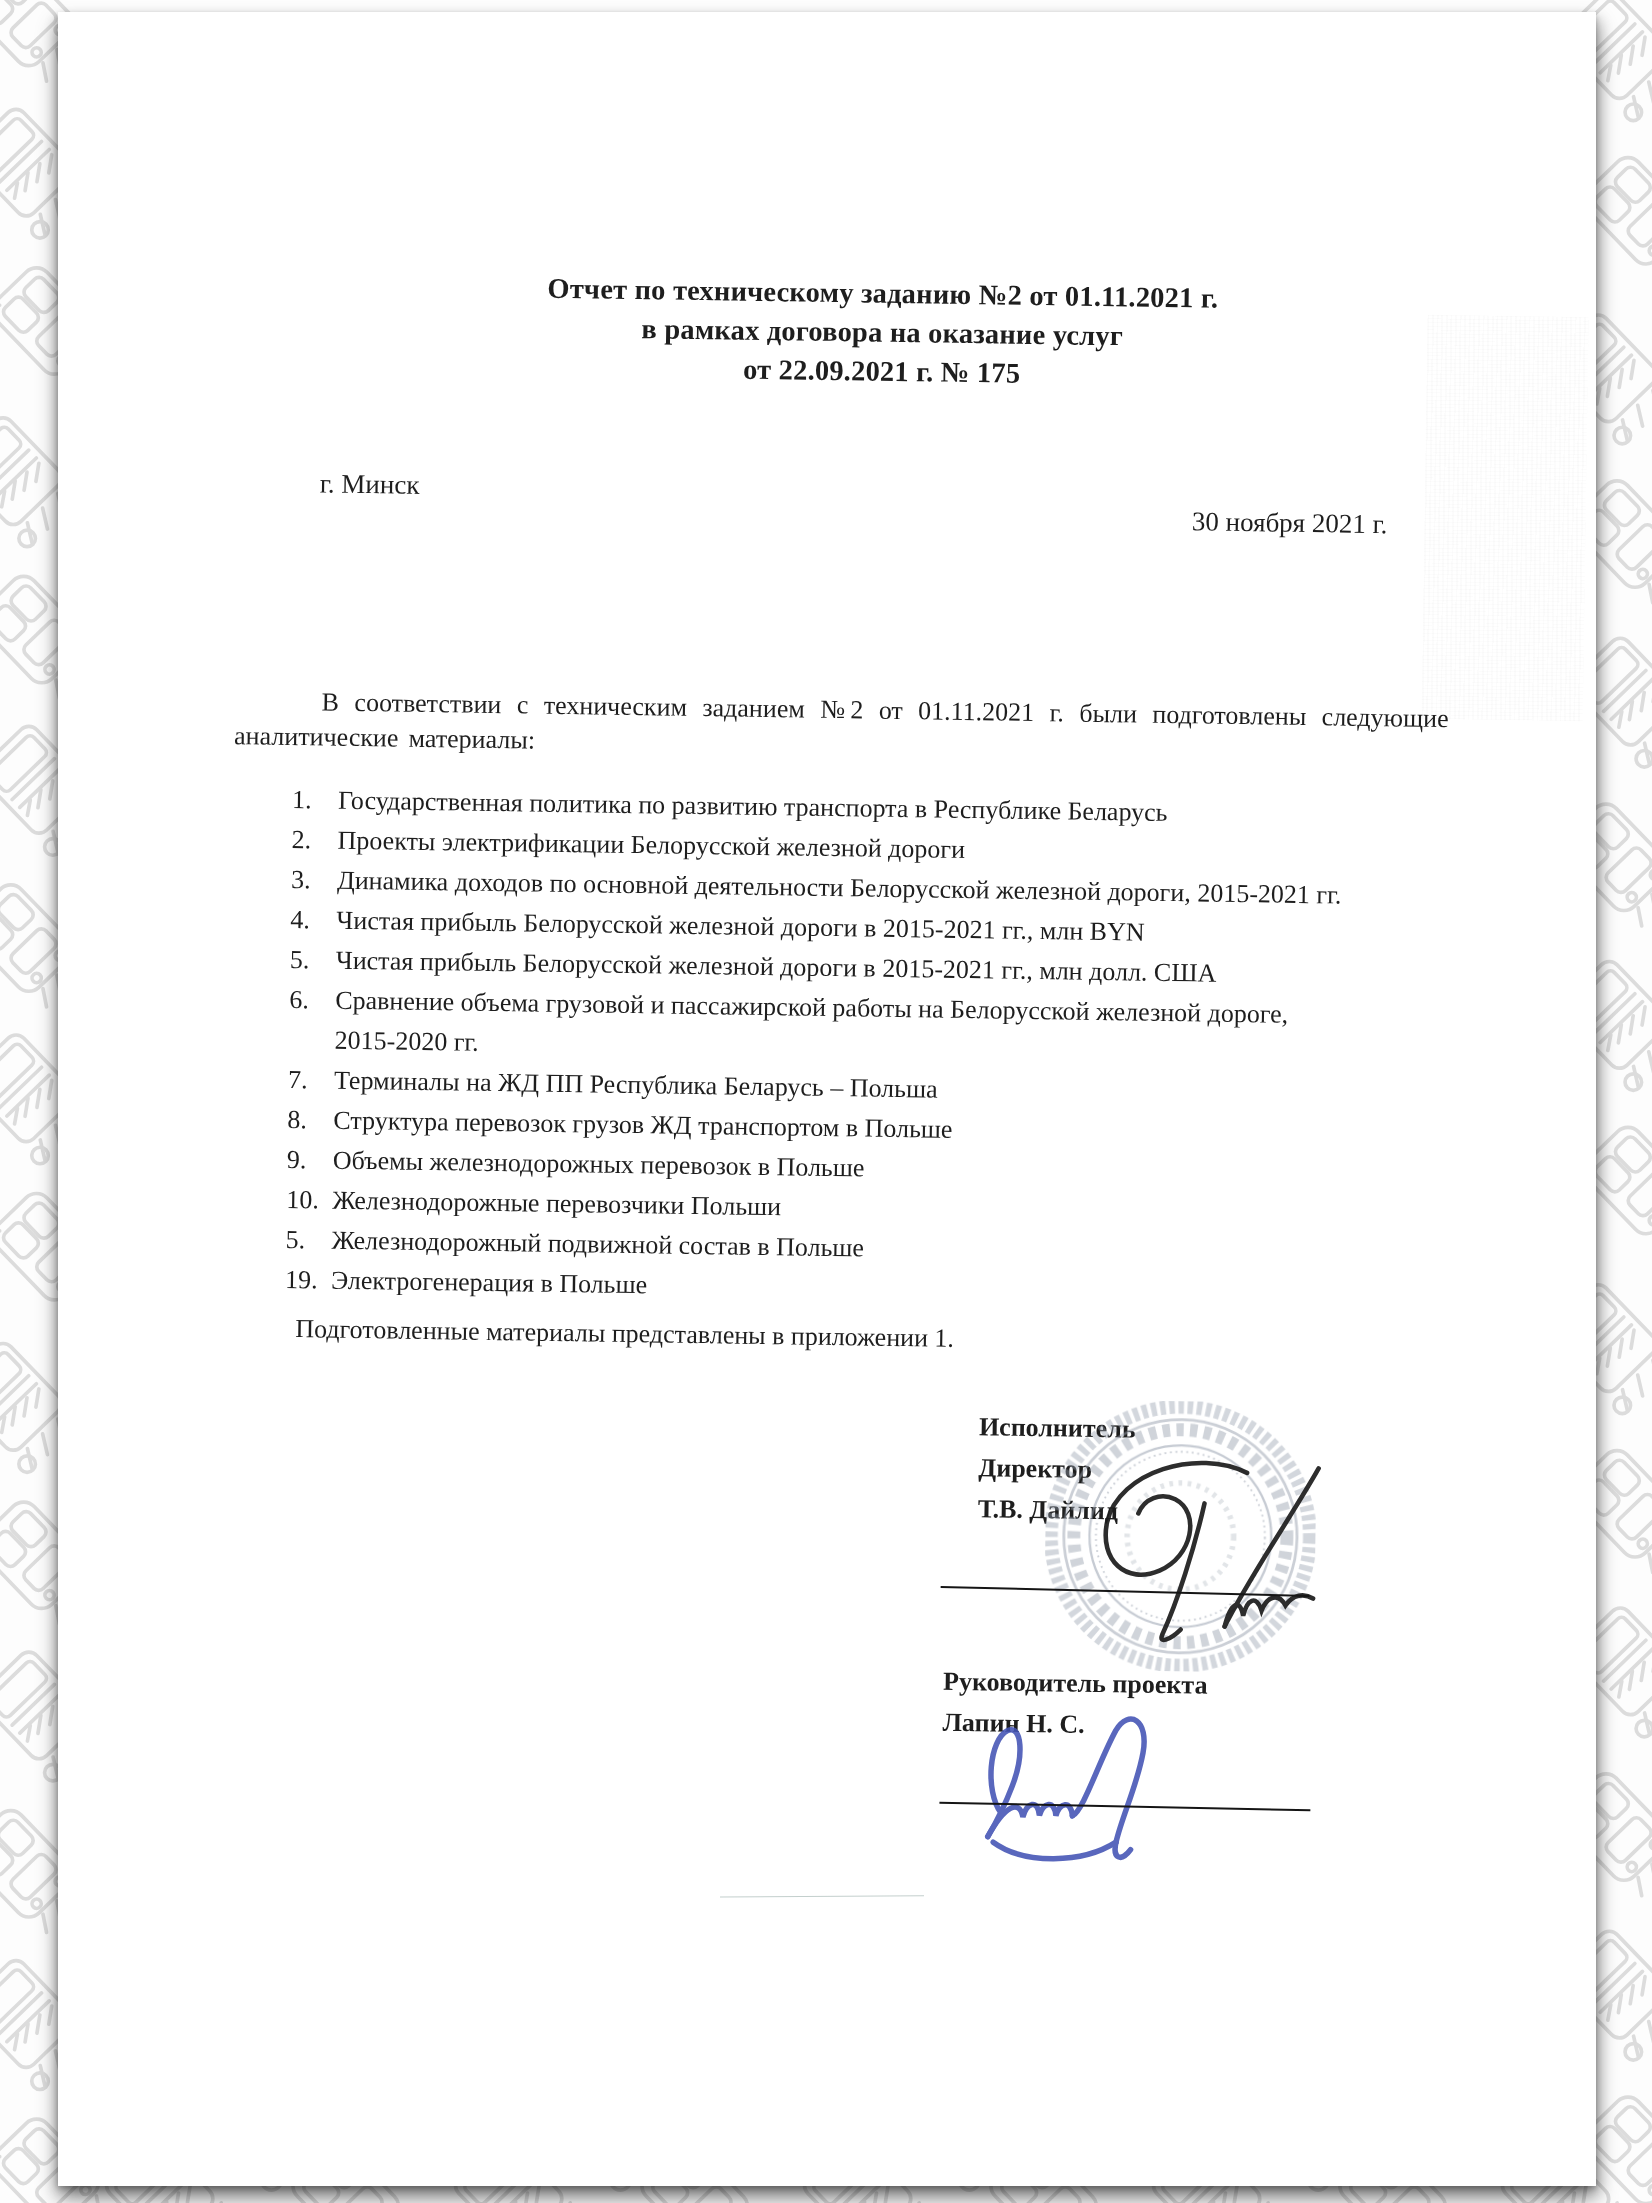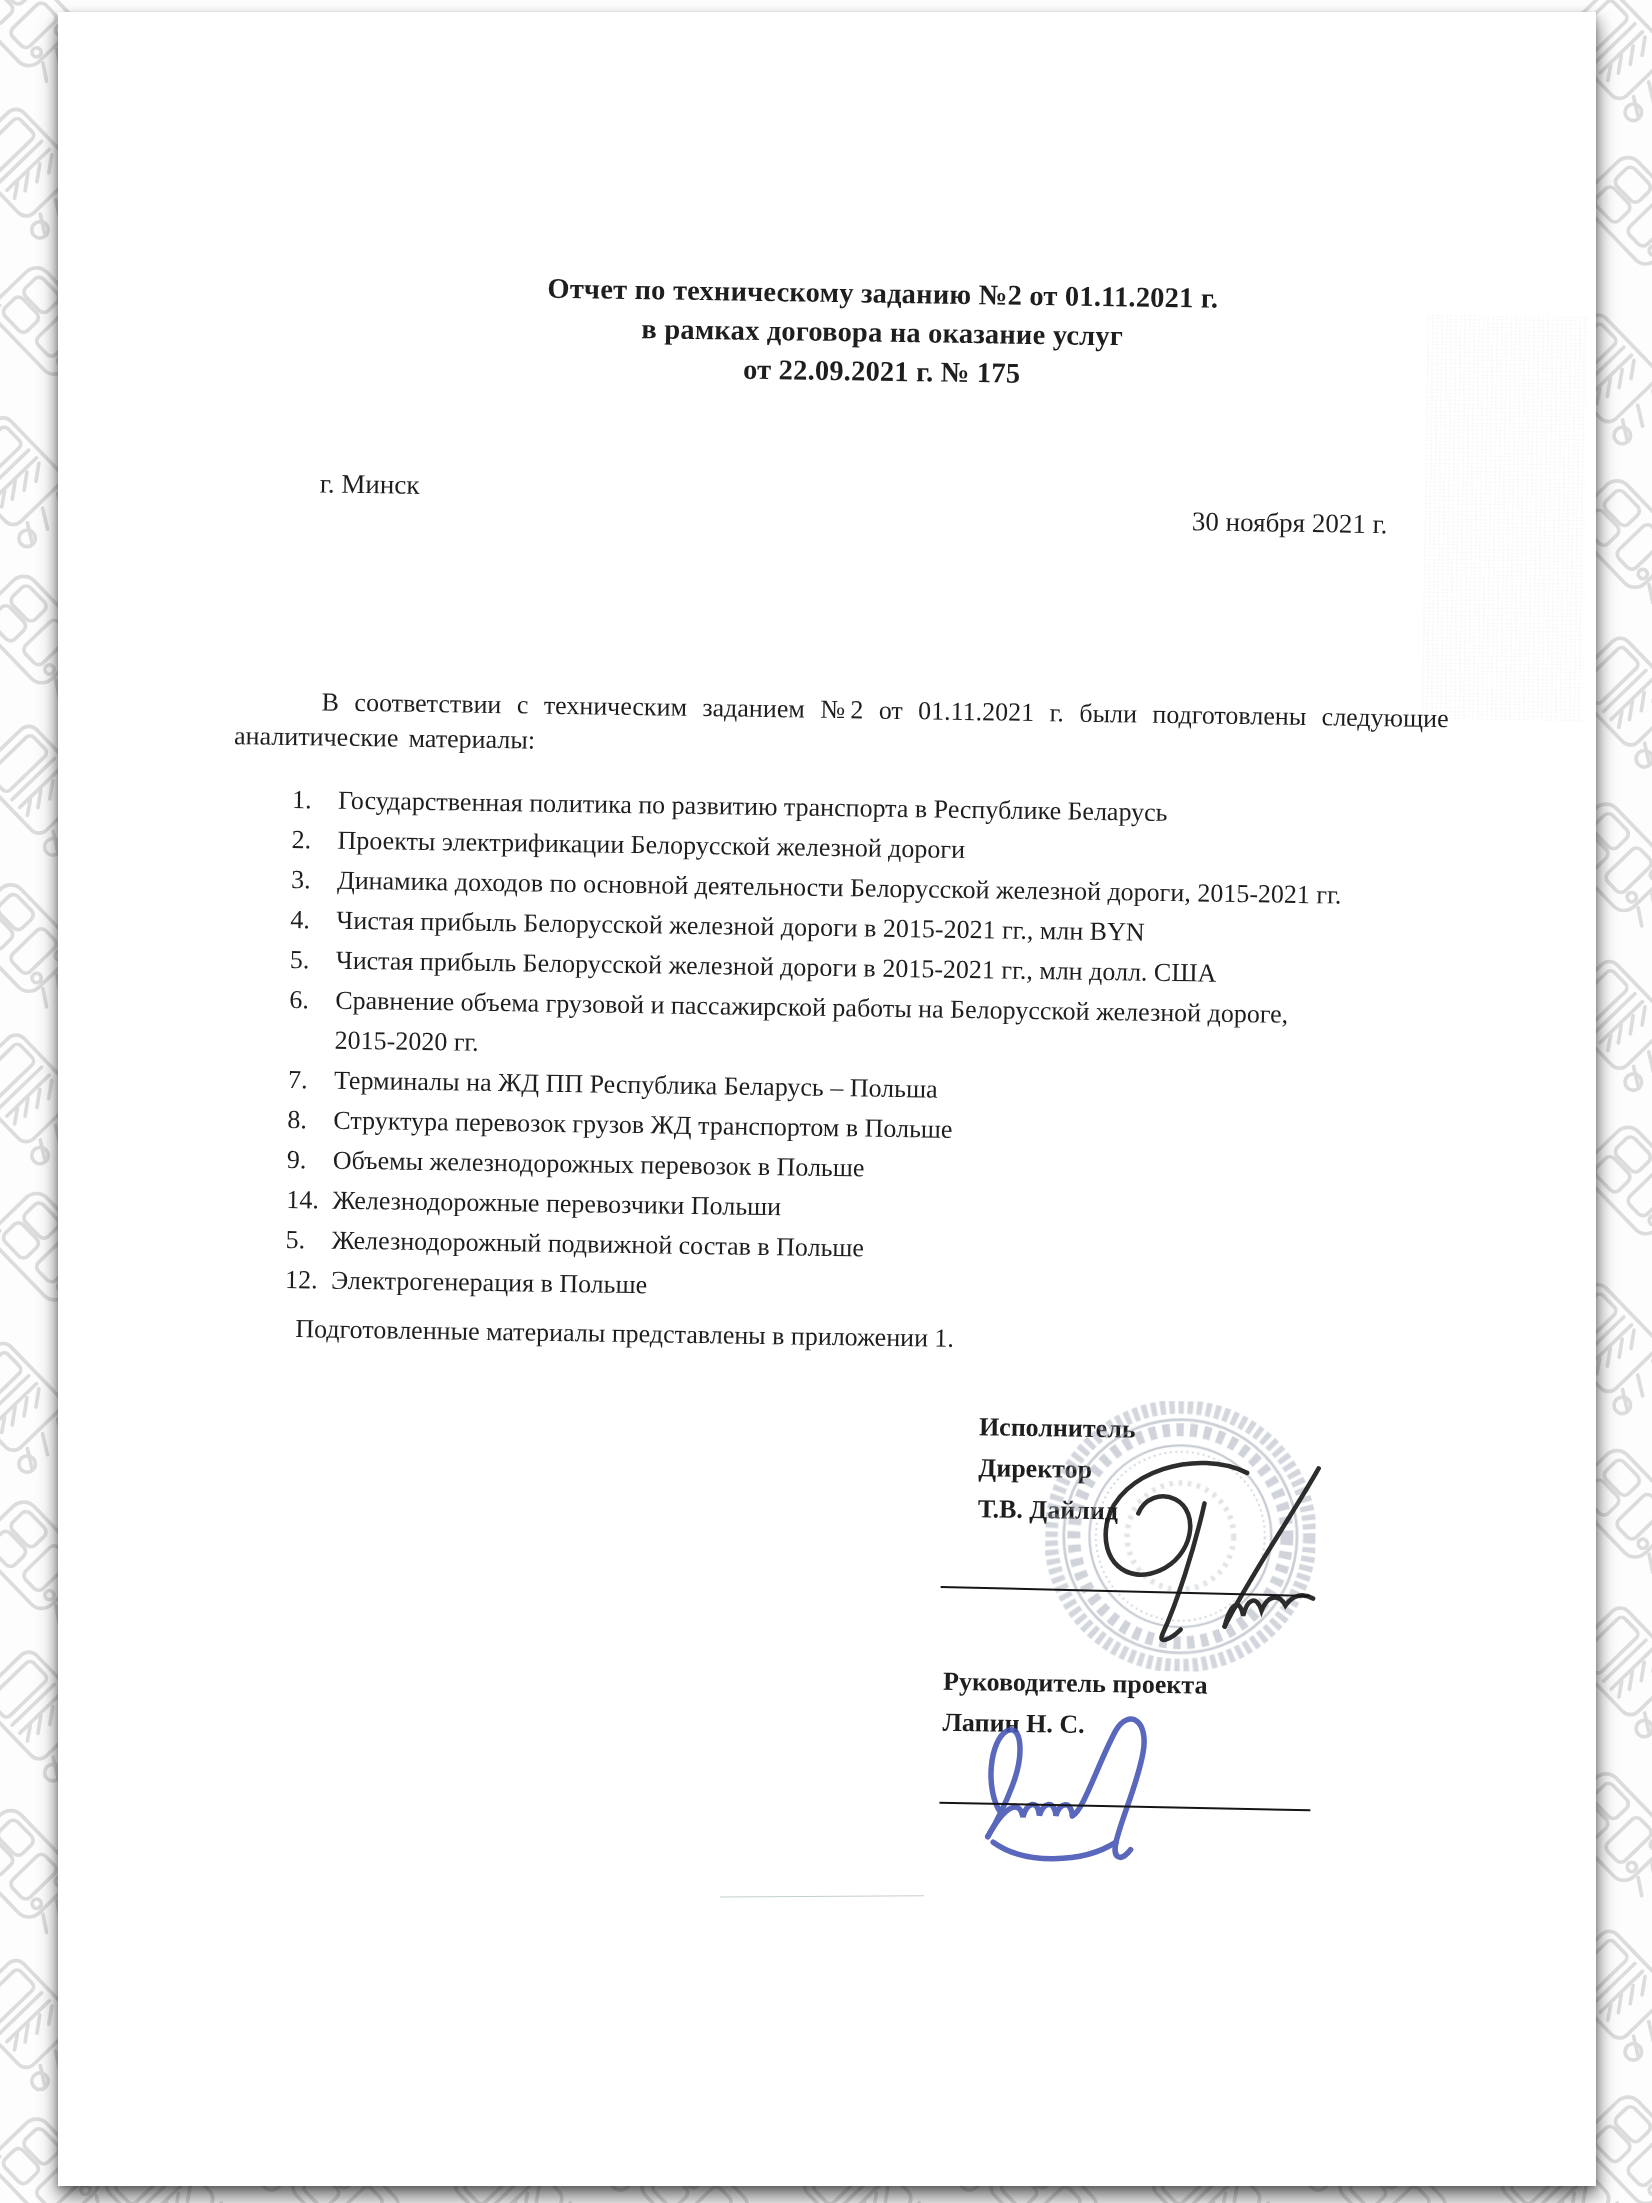--- a/index.html
+++ b/index.html
@@ -169,29 +169,29 @@
           </div>
           <div class="li">
             <span class="num">8.</span>
             <span class="txt">Структура перевозок грузов ЖД транспортом в Польше</span>
           </div>
           <div class="li">
             <span class="num">9.</span>
             <span class="txt">Объемы железнодорожных перевозок в Польше</span>
           </div>
           <div class="li">
-            <span class="num">14.</span>
+            <span class="num">10.</span>
             <span class="txt">Железнодорожные перевозчики Польши</span>
           </div>
           <div class="li">
             <span class="num">5.</span>
             <span class="txt">Железнодорожный подвижной состав в Польше</span>
           </div>
           <div class="li">
-            <span class="num">12.</span>
+            <span class="num">19.</span>
             <span class="txt">Электрогенерация в Польше</span>
           </div>
         </div>
 
       <p class="closing">Подготовленные материалы представлены в приложении 1.</p>
 
       <div class="sig-exec">
         <div>Исполнитель</div>
         <div>Директор</div>
         <div>Т.В. Дайлид</div>

